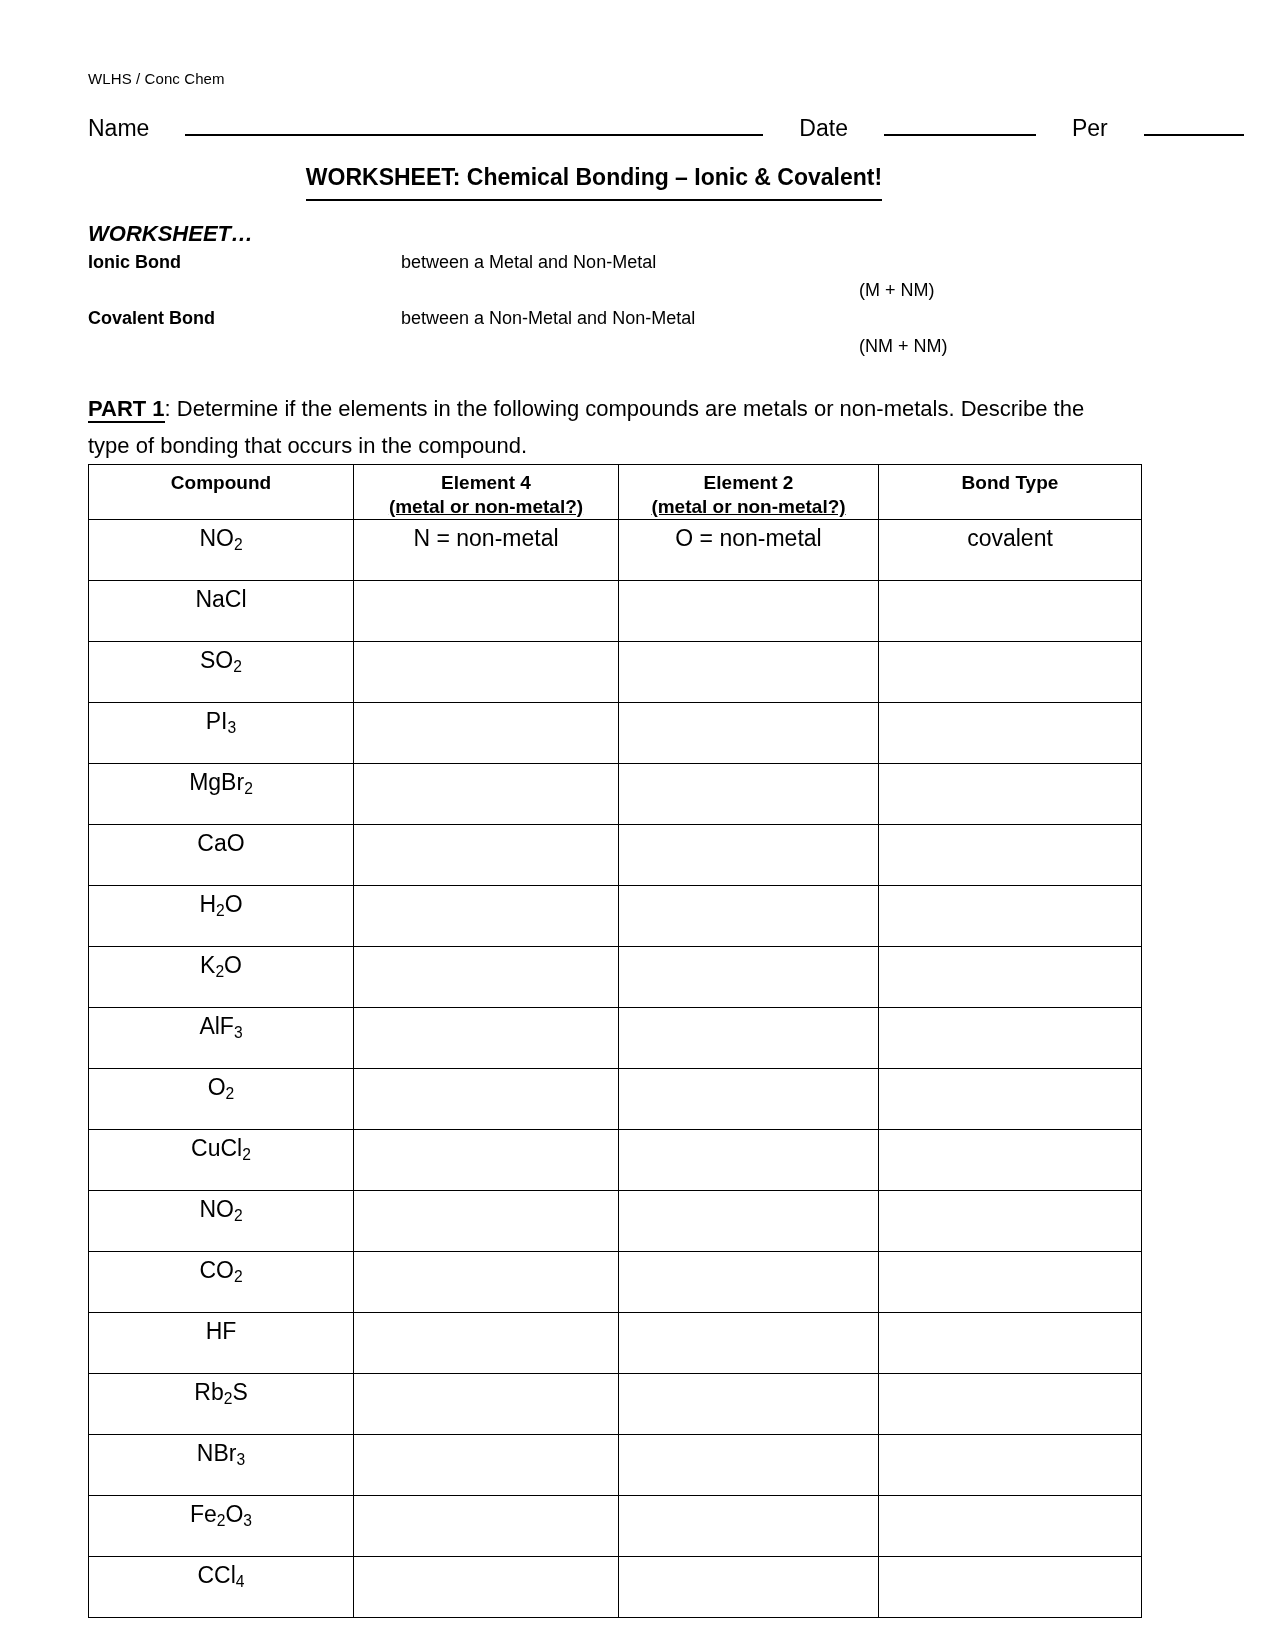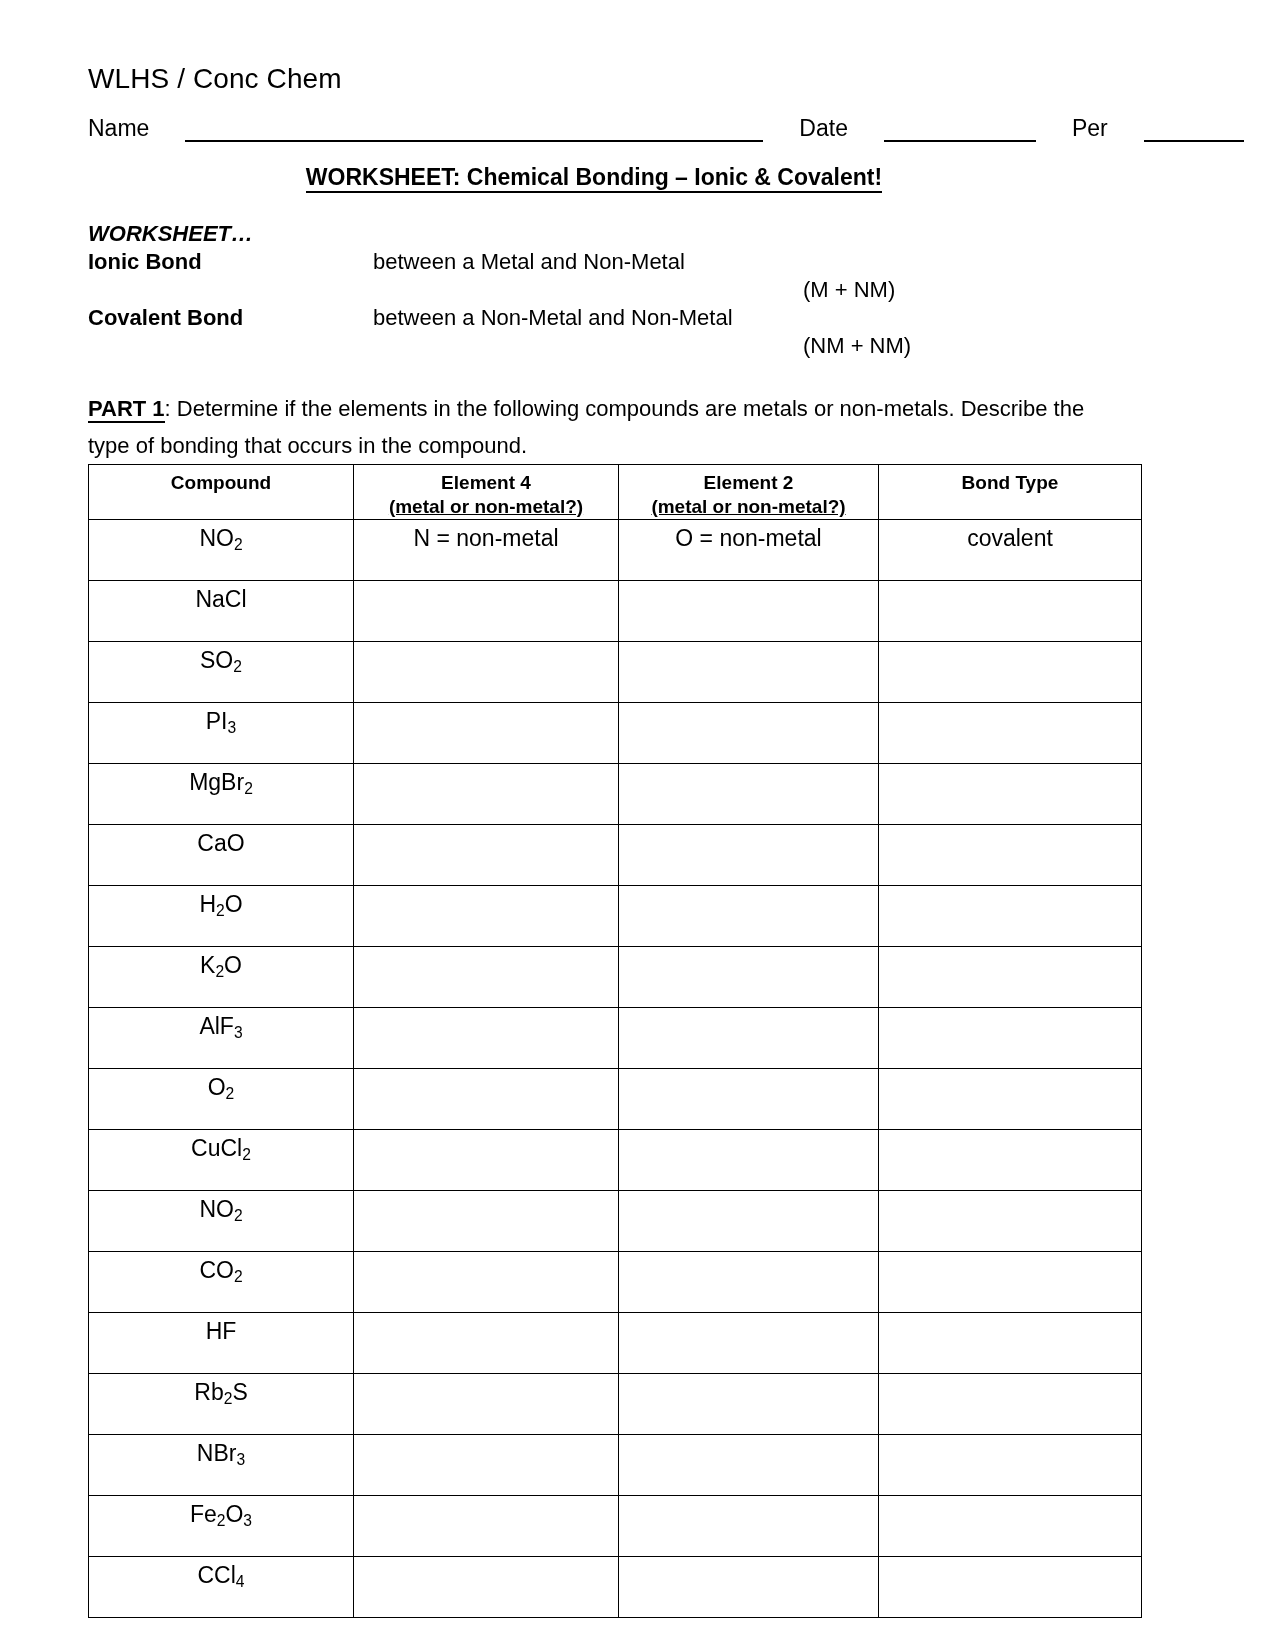--- a/index.html
+++ b/index.html
@@ -20,29 +20,29 @@
     position: absolute;
     left: 0; top: 0;
     width: 1275px;
     height: 1651px;
     box-sizing: border-box;
     padding: 66px 145px 0 88px;
   }
 
   
   .course-line {
-    font-size: 28px;
+    font-size: 15px;
     line-height: 26px;
     letter-spacing: 0.1px;
     margin: 0 0 22px 0;
   }
 
   .name-row {
     display: flex;
-    align-items: flex-end;
+    align-items: flex-start;
     font-size: 23px;
     line-height: 28px;
     white-space: nowrap;
     margin: 0 0 20px 0;
     gap: 36px;
   }
   .name-row .lbl { flex: 0 0 auto; }
   .rule {
     flex: 0 0 auto;
     border-bottom: 2.5px solid #000;
@@ -57,38 +57,39 @@
   .title {
     text-align: center;
     font-size: 23px;
     font-weight: bold;
     line-height: 30px;
     margin: 18px 0 0 0;
     padding-right: 30px;
   }
   .title span {
     border-bottom: 2.5px solid #000;
-    padding-bottom: 1px;
+    padding-bottom: 9px;
   }
 
   
   .remember {
     margin-top: 28px;
   }
   .remember-hd {
     font-size: 22px;
     font-weight: bold;
     font-style: italic;
     line-height: 28px;
   }
   .bond-row {
     display: flex;
-    font-size: 22px;
+    font-size: 18px;
     line-height: 28px;
     white-space: nowrap;
+    gap: 28px;
   }
   .bond-row .bond-name {
     font-weight: bold;
     flex: 0 0 285px;
   }
   .bond-row .bond-desc {
     flex: 0 0 430px;
   }
   .bond-row .bond-abbr {
     flex: 0 0 auto;

